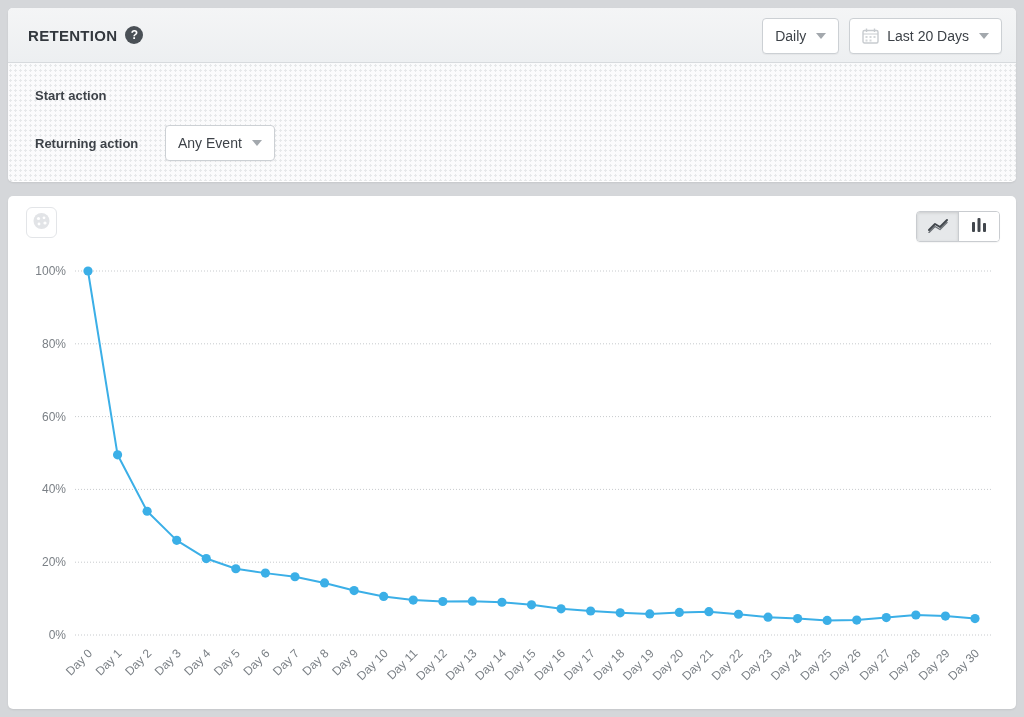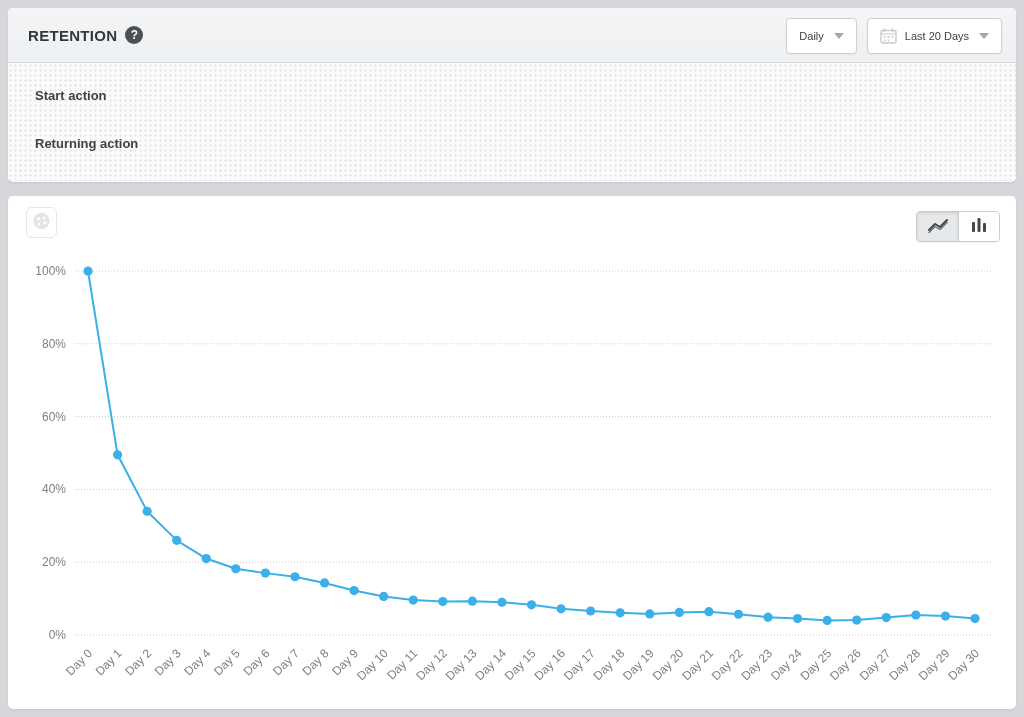--- a/index.html
+++ b/index.html
@@ -37,21 +37,21 @@
     margin-left:8px; cursor:pointer;
   }
   .header-controls { position:absolute; right:14px; top:10px; display:flex; gap:10px; }
   .dropdown {
     background:#fff;
     border:1px solid #ccd0d4;
     border-radius:4px;
     height:36px;
     display:inline-flex; align-items:center;
     padding:0 12px;
-    font-size:11px; color:#3d4248;
+    font-size:14px; color:#3d4248;
     cursor:pointer;
     box-shadow:0 1px 1px rgba(0,0,0,.04);
   }
   .dropdown .caret {
     width:0; height:0; margin-left:10px;
     border-left:5px solid transparent;
     border-right:5px solid transparent;
     border-top:6px solid #a3a8ad;
   }
   .cal-icon { margin-right:8px; display:inline-flex; }
@@ -126,20 +126,24 @@
       </div>
     </div>
   </div>
 
   <div class="filters">
     <div class="filter-row">
       <span class="filter-label">Start action</span>
     </div>
     <div class="filter-row">
       <span class="filter-label">Returning action</span>
+      <div class="dropdown">
+        <span>Any Event</span>
+        <span class="caret"></span>
+      </div>
     </div>
   </div>
 </div>
 
 <div class="card card-chart">
 
   <div class="options-btn">
     <span>
       <svg width="19" height="18" viewBox="0 0 19 18">
         <circle cx="9.5" cy="9" r="8" fill="#e2e4e7"></circle>

